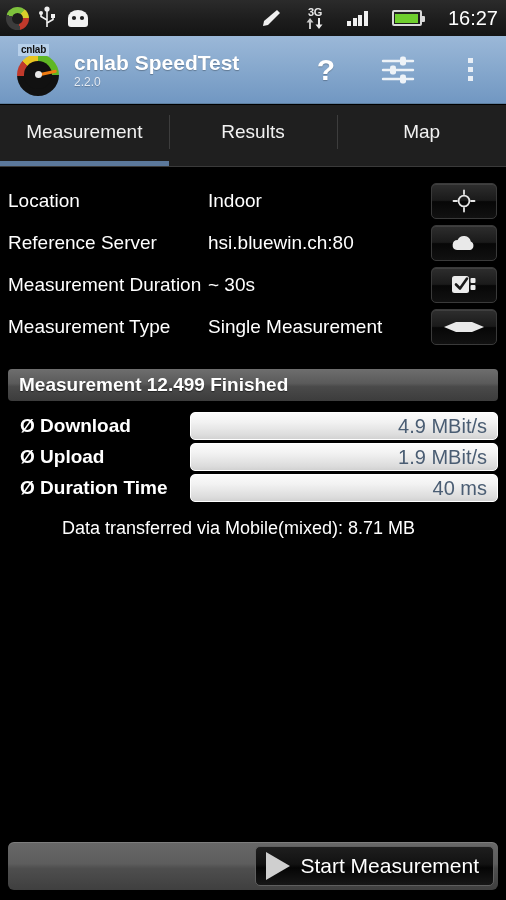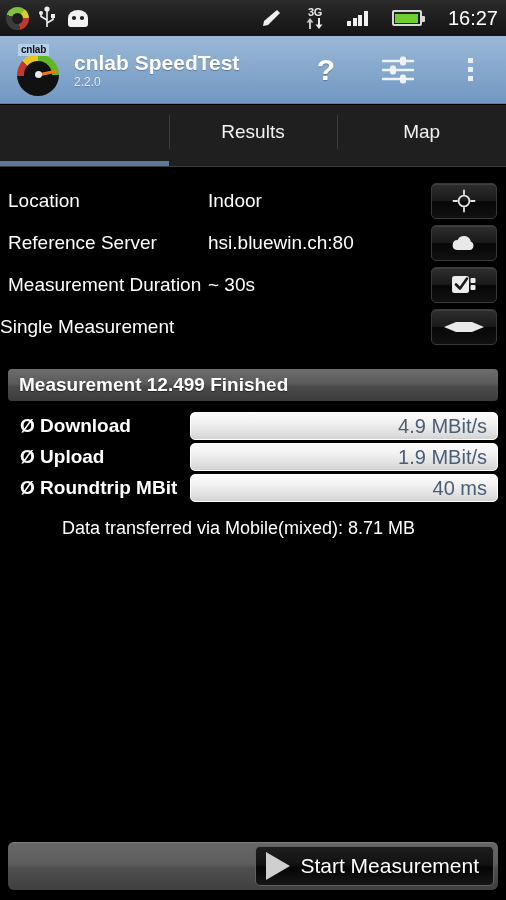--- a/index.html
+++ b/index.html
@@ -493,20 +493,21 @@
           <i></i>
             <i></i>
             <i></i>
         </div>
       </div>
     </div>
   </div>
 
   <div class="tabbar">
     <div class="tab active">
+      <span>Measurement</span>
       <div class="indicator"></div>
     </div>
     <div class="tab">
       <span>Results</span>
       <div class="indicator"></div>
     </div>
     <div class="tab">
       <span>Map</span>
       <div class="indicator"></div>
     </div>
@@ -547,20 +548,21 @@
         <svg width="26" height="24" viewBox="0 0 26 24">
           <rect x="1" y="3" width="17" height="17" rx="2.5" fill="#ececec"></rect>
           <path d="M5 11.5 L9 15.5 L16 5.5" stroke="#1a1a1a" stroke-width="2.6" fill="none" stroke-linecap="round" stroke-linejoin="round"></path>
           <rect x="19.5" y="5" width="5" height="5" rx="1" fill="#ececec"></rect>
           <rect x="19.5" y="12" width="5" height="5" rx="1" fill="#ececec"></rect>
         </svg>
       </div>
     </div>
 
     <div class="srow">
+      <div class="lbl">Measurement Type</div>
       <div class="val">Single Measurement</div>
       <div class="sbtn">
         <svg width="44" height="16" viewBox="0 0 44 16">
           <path d="M2 8 L14 3 L30 3 L42 8 L30 13 L14 13 Z" fill="#e9e9e9"></path>
         </svg>
       </div>
     </div>
 
   </div>
 
@@ -575,21 +577,21 @@
         <span>4.9 MBit/s</span>
       </div>
     </div>
     <div class="rrow">
       <div class="rlbl">Ø Upload</div>
       <div class="rbar">
         <span>1.9 MBit/s</span>
       </div>
     </div>
     <div class="rrow">
-      <div class="rlbl">Ø Roundtrip MBit</div>
+      <div class="rlbl">Ø Duration Time</div>
       <div class="rbar">
         <span>40 ms</span>
       </div>
     </div>
   </div>
 
   <div class="datanote">Data transferred via Mobile(mixed): 8.71 MB</div>
 
   <div class="bottombar">
     <div class="startbtn">

